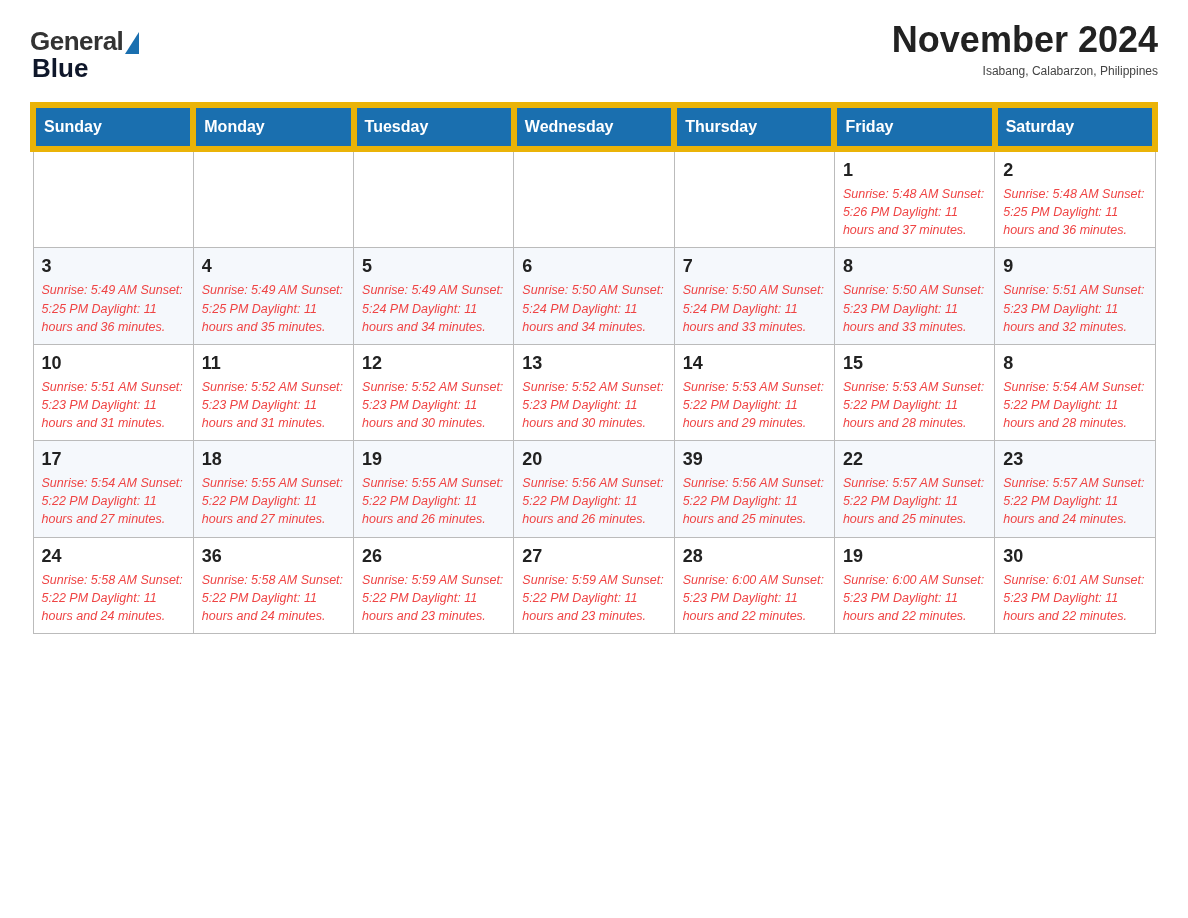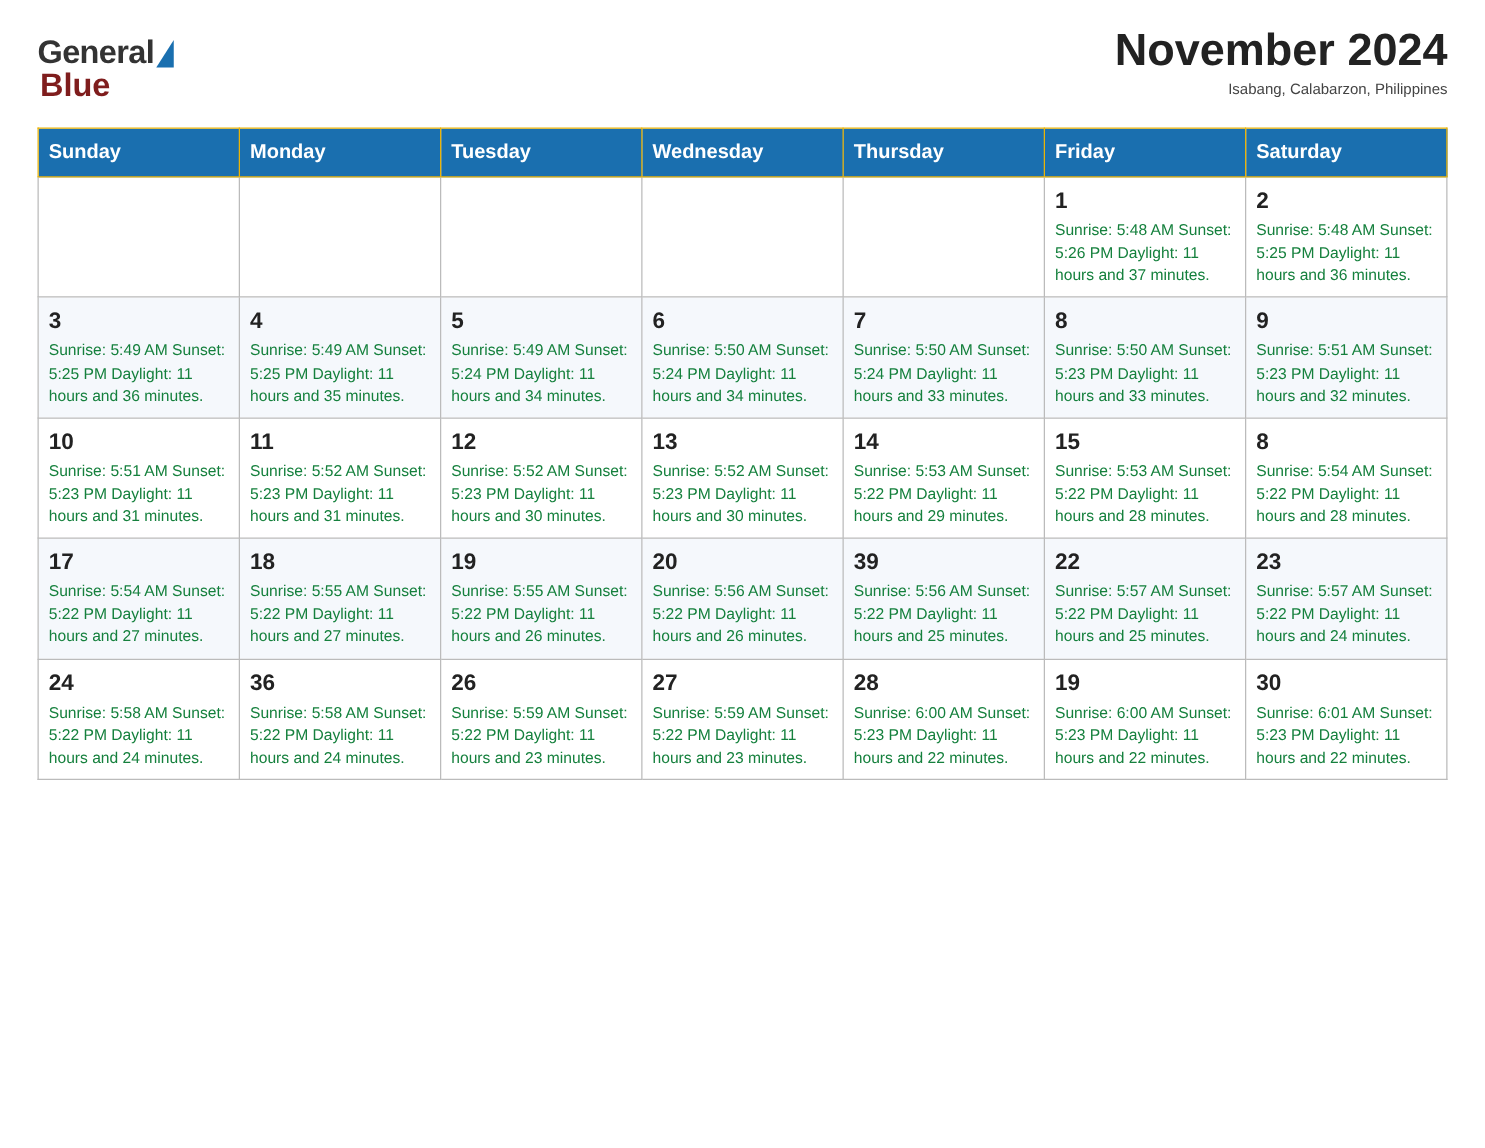--- a/index.html
+++ b/index.html
@@ -37,21 +37,21 @@
       width: 0;
       height: 0;
       border-left: 14px solid transparent;
       border-bottom: 22px solid #1a6faf;
       margin-left: 2px;
       margin-top: 2px;
     }
     .logo-blue {
       font-size: 26px;
       font-weight: bold;
-      color: #7f1d1d;
+      color: #0f172a;
       margin-top: -4px;
       margin-left: 2px;
     }
     .title-section {
       text-align: right;
     }
     .month-title {
       font-size: 36px;
       font-weight: bold;
       color: #222;
@@ -67,21 +67,21 @@
       border-collapse: collapse;
       border: 1px solid #aaa;
     }
     .calendar th {
       background-color: #1a6faf;
       color: #fff;
       padding: 10px 8px;
       font-size: 16px;
       font-weight: bold;
       text-align: left;
-      border: 1px solid #eab308;
+      border: 6px solid #eab308;
     }
     .calendar td {
       vertical-align: top;
       padding: 8px 8px;
       border: 1px solid #bbb;
       width: calc(100% / 7);
       min-height: 110px;
       font-size: 13px;
       color: #222;
       background: #fff;
@@ -91,22 +91,23 @@
     }
     .day-number {
       font-size: 18px;
       font-weight: bold;
       color: #222;
       display: block;
       margin-bottom: 4px;
     }
     .day-info {
       font-size: 12.5px;
-      color: #15803d;
+      color: #ef4444;
       line-height: 1.45;
+      font-style: italic;
     }
     .empty-cell {
       background: #f9f9f9;
     }
     .calendar tbody tr td:first-child .day-number { color: #222; }
     
     .row-odd td { background: #fff; }
     .row-even td { background: #f0f4f8; }
   </style>
 </head>

